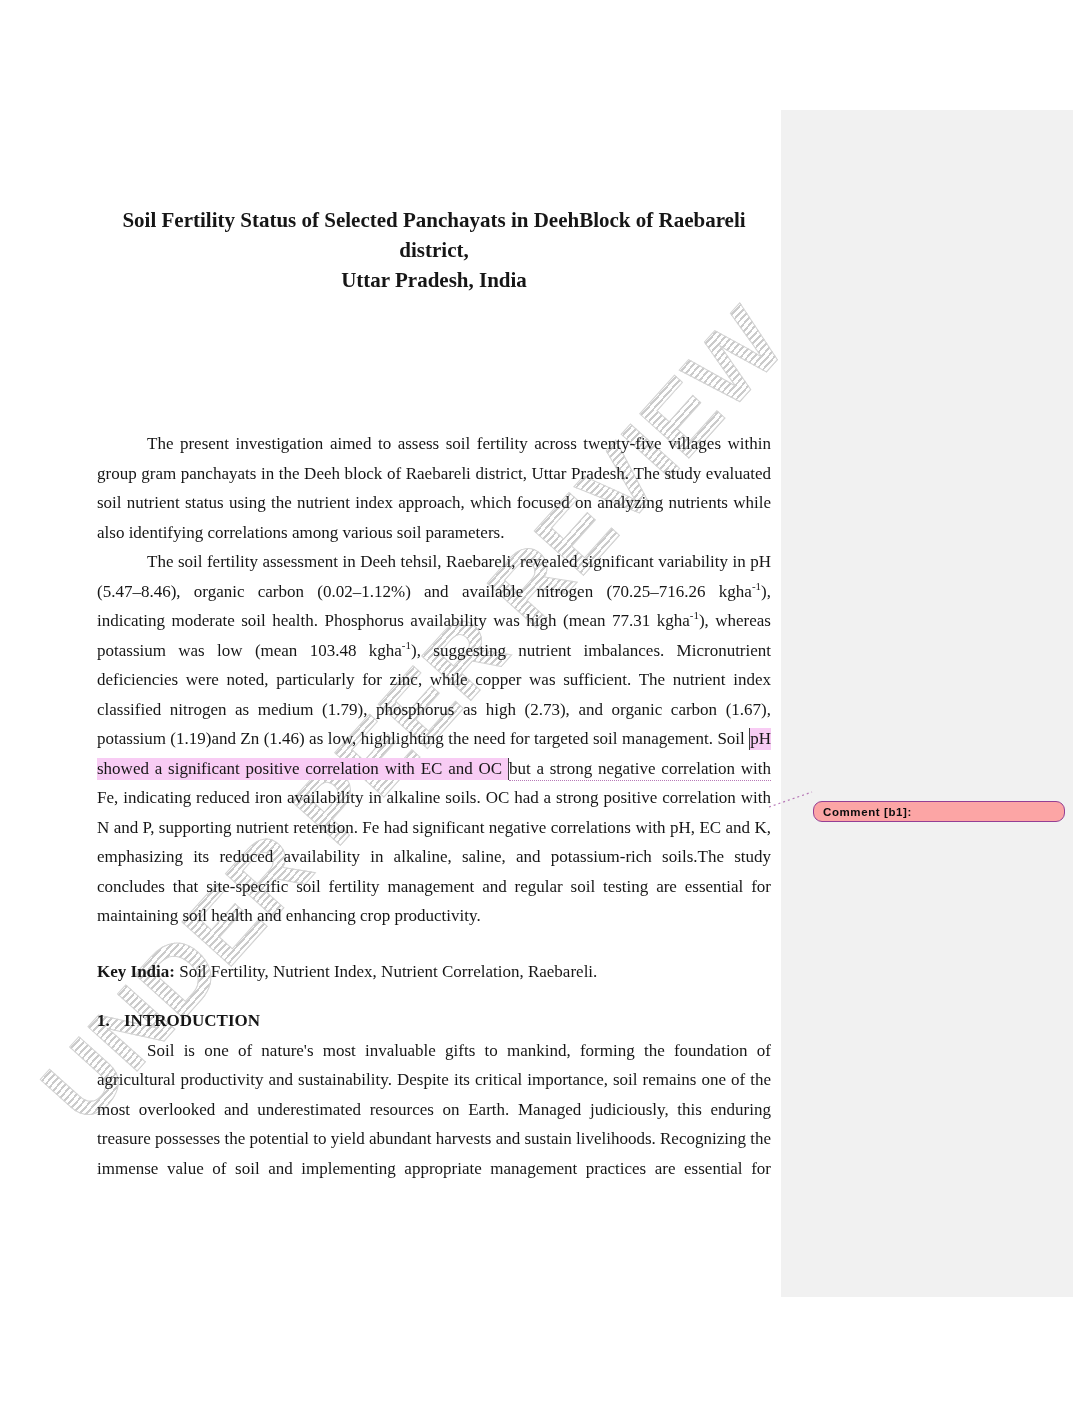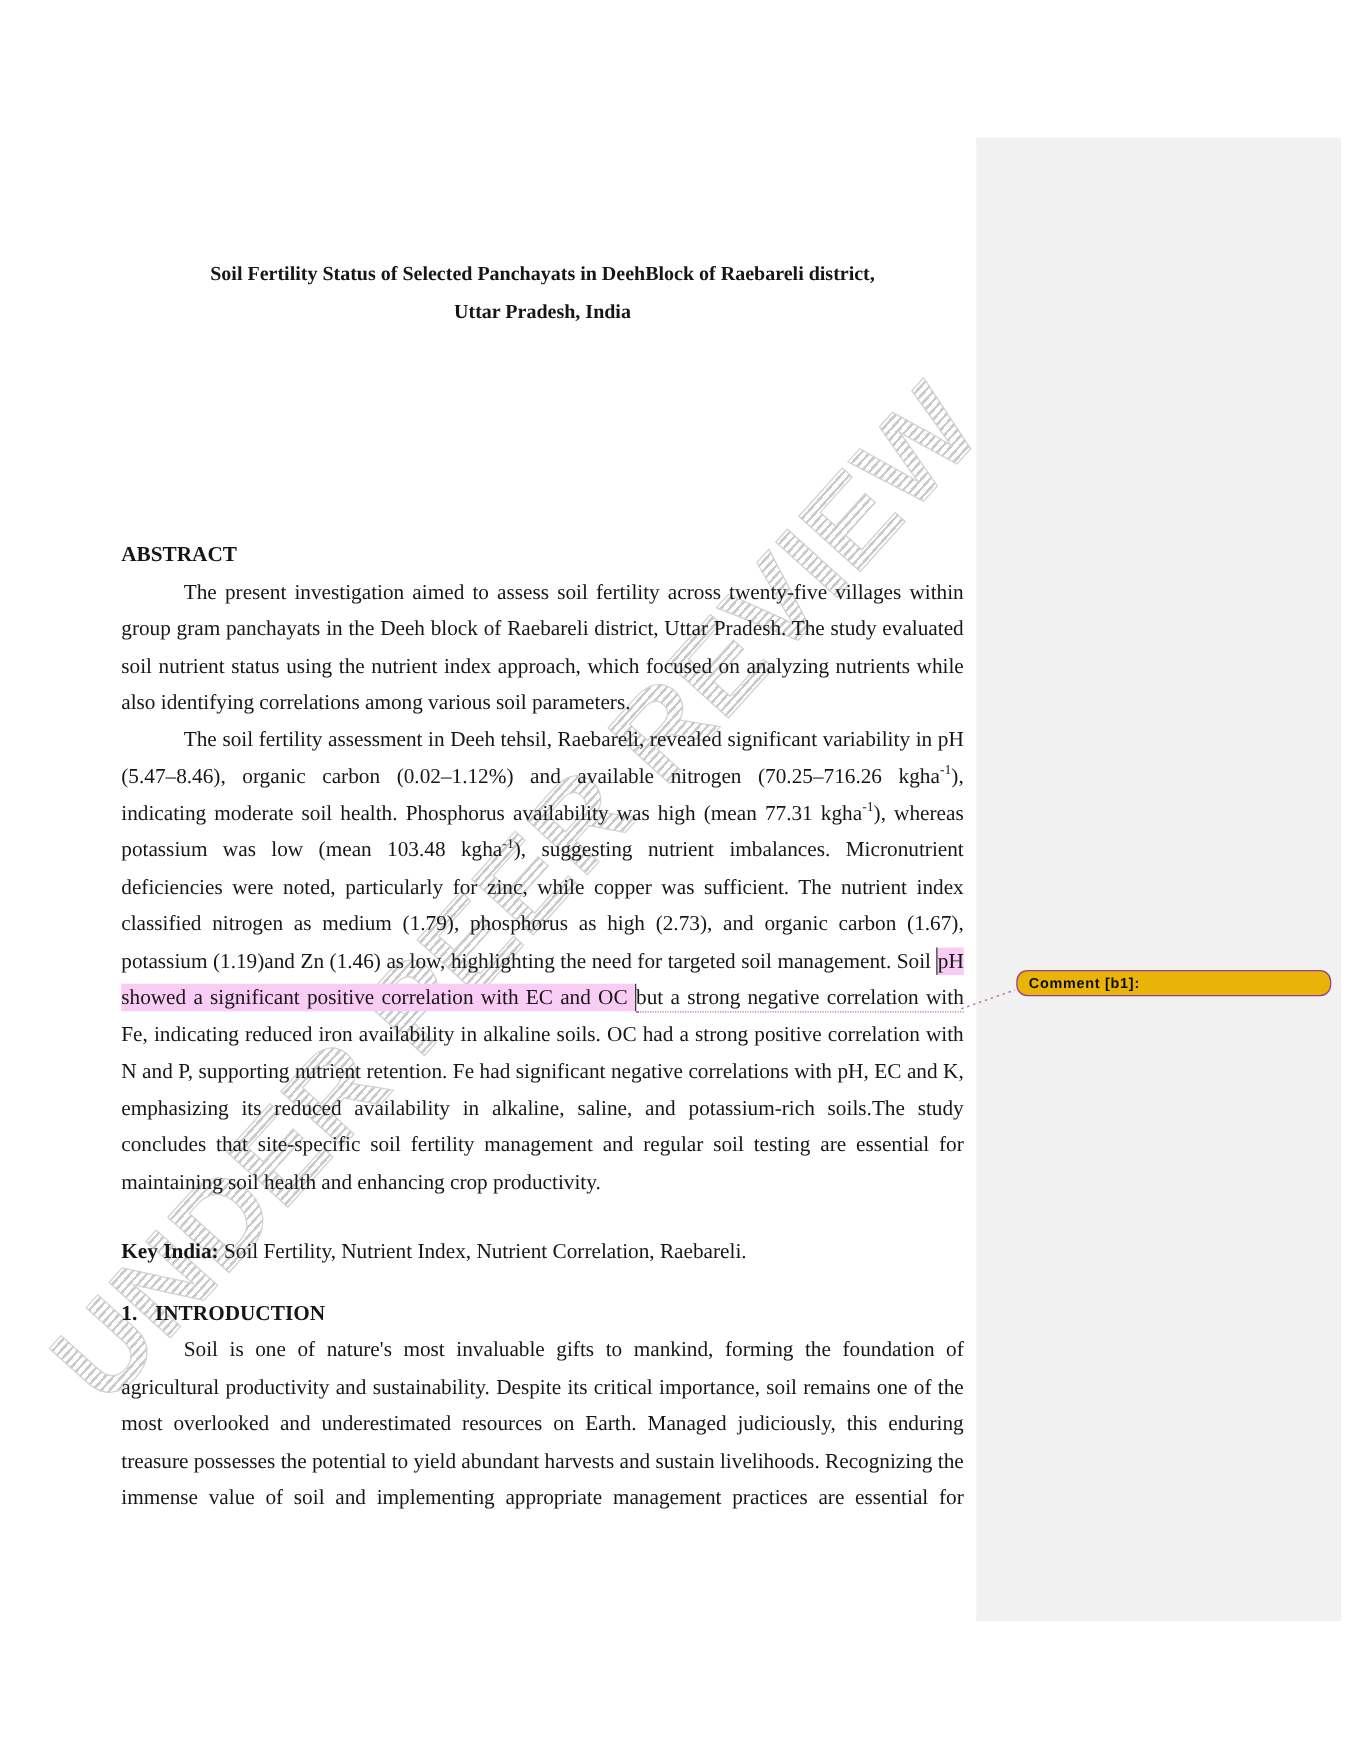--- a/index.html
+++ b/index.html
@@ -16,42 +16,42 @@
     transform:translate(-50%,-50%) rotate(-48deg);
     font-family:"Liberation Sans","DejaVu Sans",sans-serif;
     font-weight:700;font-size:96px;white-space:nowrap;letter-spacing:1px;
     background:repeating-linear-gradient(0deg,#c2c2c2 0 2px,#ffffff 2px 5px);
     -webkit-background-clip:text;background-clip:text;color:transparent;
     -webkit-text-stroke:1px #cccccc;opacity:.85;z-index:1;
   }
   .content{position:absolute;left:97px;top:0;width:674px;z-index:2;}
   .title{
     position:absolute;left:0;top:205px;width:674px;text-align:center;
-    font-weight:700;font-size:16px;line-height:30px;
+    font-weight:700;font-size:21px;line-height:30px;
   }
   .title span{display:block;}
   .flow{position:absolute;left:0;top:429px;width:674px;font-size:17px;line-height:29.5px;}
   .flow p{margin:0;text-align:justify;}
   .indent{text-indent:50px;}
   .heading{font-weight:700;}
   .keywords{margin-top:26px !important;}
   .keywords b{font-weight:700;}
   .section-heading{font-weight:700;margin-top:20px !important;text-align:left;}
   .section-heading .num{display:inline-block;width:27px;}
   .force-justify{text-align-last:justify;}
   sup{font-size:11px;line-height:0;vertical-align:7px;}
   mark.hl{
     background:#f8ccf4;color:inherit;padding:1px 0 2px 0;
     border-left:1px solid #3c3c3c;border-right:1px solid #3c3c3c;
   }
   .comment-ref{border-bottom:1px dotted #b678b6;padding-bottom:2px;}
   .connector-svg{position:absolute;left:0;top:0;width:1088px;height:1408px;z-index:3;pointer-events:none;}
   .comment-box{
-    position:absolute;left:813px;top:776px;width:252px;height:21px;z-index:3;
-    background:#eab308;border:1.5px solid #943f94;border-radius:9px;
+    position:absolute;left:813px;top:801px;width:252px;height:21px;z-index:3;
+    background:#fca5a5;border:1.5px solid #943f94;border-radius:9px;
     font-family:"Liberation Sans","DejaVu Sans",sans-serif;
     font-weight:700;font-size:11.5px;letter-spacing:.6px;color:#0c0c0c;
     line-height:20px;padding-left:9px;box-sizing:border-box;
   }
 </style>
 </head>
 <body>
 
 <div class="page">
 
@@ -60,21 +60,20 @@
   <div class="watermark">UNDER PEER REVIEW</div>
 
   <div class="content">
 
     <div class="title">
       <span>Soil Fertility Status of Selected Panchayats in DeehBlock of Raebareli district,</span>
       <span>Uttar Pradesh, India</span>
     </div>
 
     <div class="flow">
-      <p class="heading">ABSTRACT</p>
       <p class="indent">The present investigation aimed to assess soil fertility across twenty-five villages within group gram panchayats in the Deeh block of Raebareli district, Uttar Pradesh. The study evaluated soil nutrient status using the nutrient index approach, which focused on analyzing nutrients while also identifying correlations among various soil parameters.</p>
       <p class="indent"><span>The soil fertility assessment in Deeh tehsil, Raebareli, revealed significant variability in pH (5.47–8.46), organic carbon (0.02–1.12%) and available nitrogen (70.25–716.26 kgha</span><sup>-1</sup><span>), indicating moderate soil health. Phosphorus availability was high (mean 77.31 kgha</span><sup>-1</sup><span>), whereas potassium was low (mean 103.48 kgha</span><sup>-1</sup><span>), suggesting nutrient imbalances. Micronutrient deficiencies were noted, particularly for zinc, while copper was sufficient. The nutrient index classified nitrogen as medium (1.79), phosphorus as high (2.73), and organic carbon (1.67), potassium (1.19)and Zn (1.46) as low, highlighting the need for targeted soil management. Soil </span><mark class="hl">pH showed a significant positive correlation with EC and OC </mark><span class="comment-ref">but a strong negative correlation with</span><span> Fe, indicating reduced iron availability in alkaline soils. OC had a strong positive correlation with N and P, supporting nutrient retention. Fe had significant negative correlations with pH, EC and K, emphasizing its reduced availability in alkaline, saline, and potassium-rich soils.The study concludes that site-specific soil fertility management and regular soil testing are essential for maintaining soil health and enhancing crop productivity.</span></p>
       <p class="keywords"><b>Key India:</b><span> Soil Fertility, Nutrient Index, Nutrient Correlation, Raebareli.</span></p>
       <p class="section-heading"><span class="num">1.</span><span>INTRODUCTION</span></p>
       <p class="indent force-justify">Soil is one of nature's most invaluable gifts to mankind, forming the foundation of agricultural productivity and sustainability. Despite its critical importance, soil remains one of the most overlooked and underestimated resources on Earth. Managed judiciously, this enduring treasure possesses the potential to yield abundant harvests and sustain livelihoods. Recognizing the immense value of soil and implementing appropriate management practices are essential for</p>
     </div>
 
   </div>
 
   <svg class="connector-svg" viewBox="0 0 1088 1408">

